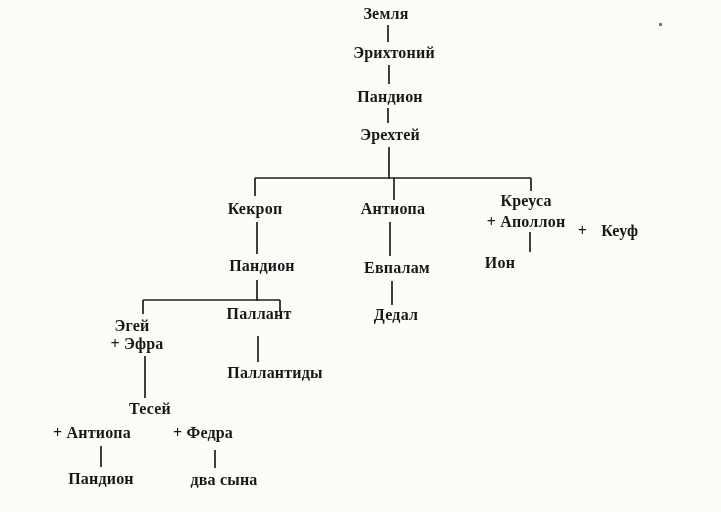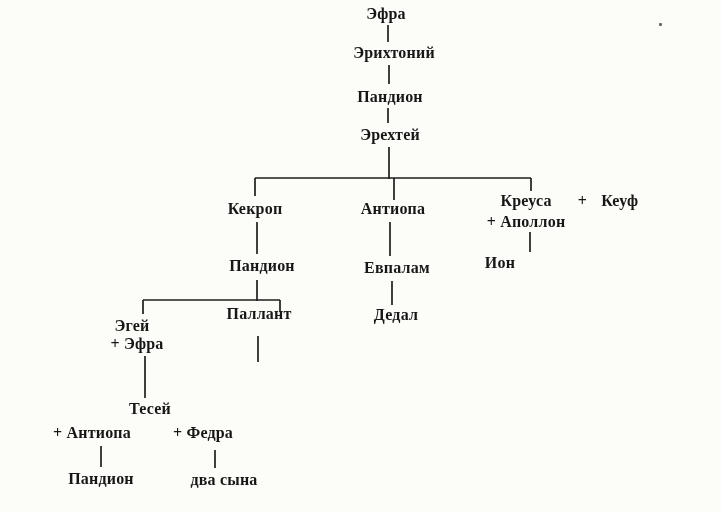--- a/index.html
+++ b/index.html
@@ -14,21 +14,21 @@
     overflow:hidden;
   }
   .wires{position:absolute;left:0;top:0;width:721px;height:512px;}
   .node{
     position:absolute;
     transform:translateX(-50%);
     white-space:nowrap;
     line-height:18px;
     letter-spacing:0.2px;
   }
-  .wide-plus{word-spacing:10px;}
+  .wide-plus{word-spacing:10px;margin-top:30px;}
   .speck{
     position:absolute;left:659px;top:23px;
     width:3px;height:3px;background:#6a6a6a;border-radius:1px;
   }
 </style>
 </head>
 <body>
 
 <div class="canvas">
 
@@ -48,39 +48,40 @@
     <line x1="280" y1="300" x2="280" y2="312"></line>
     <line x1="390" y1="222" x2="390" y2="256"></line>
     <line x1="392" y1="281" x2="392" y2="305"></line>
     <line x1="530" y1="232" x2="530" y2="252"></line>
     <line x1="145" y1="356" x2="145" y2="398"></line>
     <line x1="258" y1="336" x2="258" y2="362"></line>
     <line x1="101" y1="446" x2="101" y2="467"></line>
     <line x1="215" y1="450" x2="215" y2="468"></line>
   </svg>
 
-  <div class="node" style="left:386px;top:5px">Эфра</div>
+  <div class="node" style="left:386px;top:5px">Земля</div>
   <div class="node" style="left:394px;top:44px">Эрихтоний</div>
   <div class="node" style="left:390px;top:88px">Пандион</div>
   <div class="node" style="left:390px;top:126px">Эрехтей</div>
 
   <div class="node" style="left:255px;top:200px">Кекроп</div>
   <div class="node" style="left:393px;top:200px">Антиопа</div>
   <div class="node" style="left:526px;top:192px">Креуса</div>
   <div class="node wide-plus" style="left:608px;top:192px">+ Кеуф</div>
   <div class="node" style="left:526px;top:213px">+ Аполлон</div>
 
   <div class="node" style="left:262px;top:257px">Пандион</div>
   <div class="node" style="left:397px;top:259px">Евпалам</div>
   <div class="node" style="left:500px;top:254px">Ион</div>
   <div class="node" style="left:396px;top:306px">Дедал</div>
 
   <div class="node" style="left:132px;top:317px">Эгей</div>
   <div class="node" style="left:137px;top:335px">+ Эфра</div>
   <div class="node" style="left:259px;top:305px">Паллант</div>
+  <div class="node" style="left:275px;top:364px">Паллантиды</div>
 
   <div class="node" style="left:150px;top:400px">Тесей</div>
   <div class="node" style="left:92px;top:424px">+ Антиопа</div>
   <div class="node" style="left:203px;top:424px">+ Федра</div>
   <div class="node" style="left:101px;top:470px">Пандион</div>
   <div class="node" style="left:224px;top:471px">два сына</div>
 
   <div class="speck"></div>
 </div>
 

